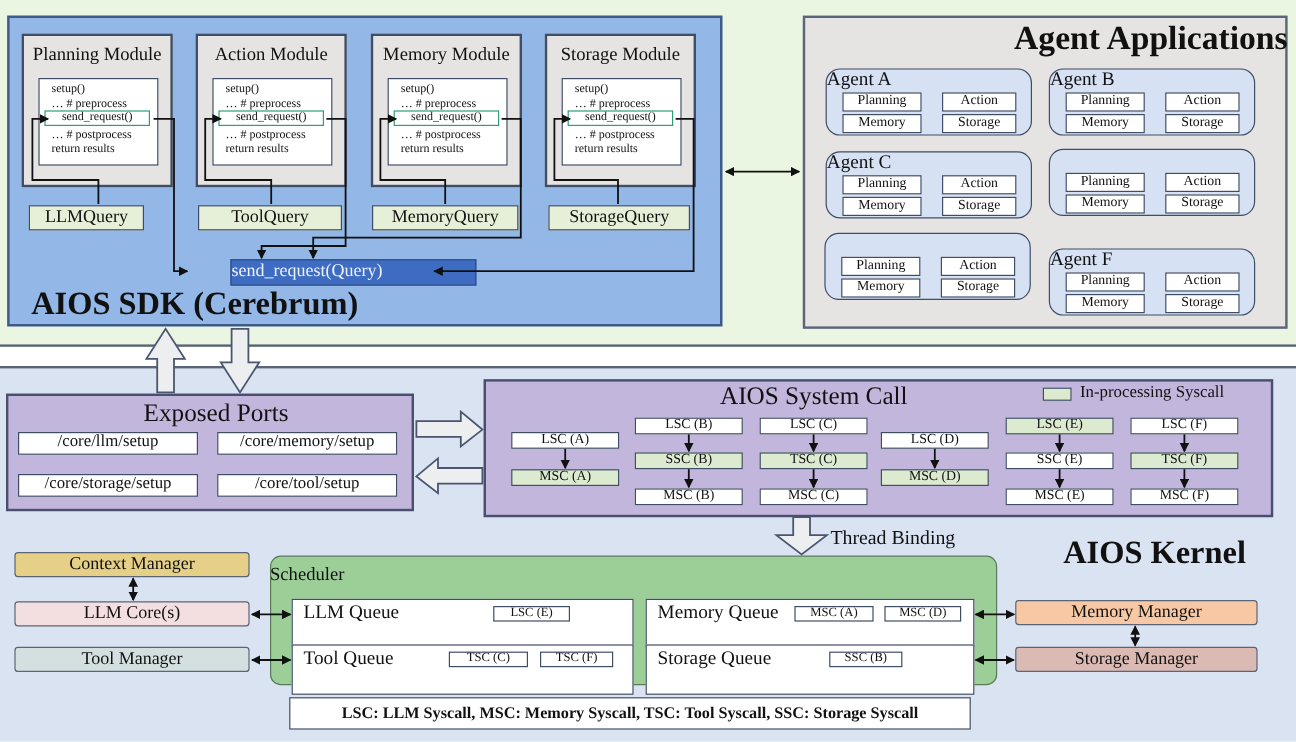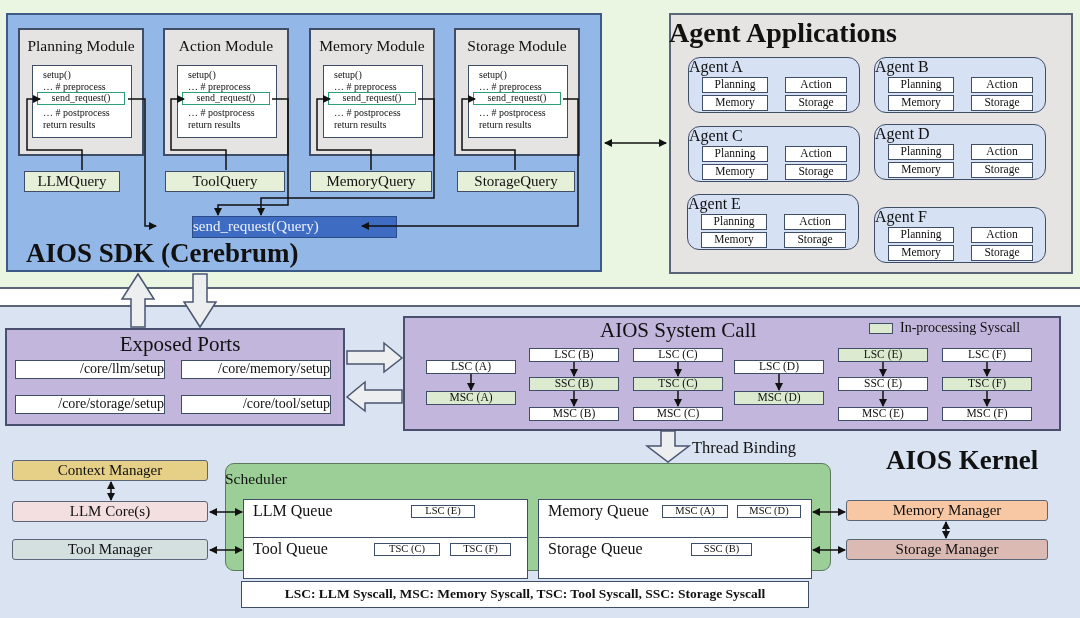--- a/index.html
+++ b/index.html
@@ -18,29 +18,29 @@
   .code .l1 { position: absolute; left: 10px; top: 2px; }
   .code .l2 { position: absolute; left: 10px; top: 14px; }
   .code .l4 { position: absolute; left: 10px; top: 40px; }
   .code .l5 { position: absolute; left: 10px; top: 52px; }
   .query { top: 171px; height: 21px; background: #e6efd7; border: 1.5px solid #3f4d66; font-size: 15px; text-align: center; line-height: 18px; }
   .send-query { left: 156px; top: 216px; width: 205px; height: 22px; background: #3d6cc2; border: 1.5px solid #2d4b85; color: #eef2fa; font-size: 15px; text-align: left; line-height: 19px; margin-left: 36px; }
   .sdk-title { left: 26px; top: 238px; font-size: 27px; font-weight: bold; }
 
   
   .apps { left: 669px; top: 13px; width: 404px; height: 261px; background: #e6e3e3; border: 2px solid #5a6577; }
-  .apps-title { left: 669px; top: 17px; width: 404px; text-align: left; font-size: 28px; font-weight: bold; }
+  .apps-title { left: 669px; top: 17px; width: 404px; text-align: right; font-size: 28px; font-weight: bold; }
   .agent { width: 172px; height: 56px; background: #d6e1f3; border: 1.5px solid #3f4d66; border-radius: 12px; }
   .agent-name { position: absolute; left: 0; right: 0; top: 0px; font-size: 16px; line-height: 17px; }
   .acomp { position: absolute; width: 66px; height: 16px; background: #fff; border: 1.5px solid #3f4d66; font-size: 11.5px; text-align: center; line-height: 13px; }
 
   
   .ports { left: 5px; top: 328px; width: 340px; height: 98px; background: #c3b6dc; border: 2px solid #4a4f6e; }
   .ports-title { left: 5px; top: 332px; width: 340px; text-align: center; font-size: 21px; padding-left: 10px; }
-  .port { height: 19px; background: #fff; border: 1.5px solid #3f4d66; font-size: 14px; text-align: right; line-height: 16px; }
+  .port { height: 19px; background: #fff; border: 1.5px solid #3f4d66; font-size: 14px; text-align: center; line-height: 16px; }
 
   
   .syscall { left: 403px; top: 316px; width: 658px; height: 115px; background: #c3b6dc; border: 2px solid #4a4f6e; }
   .syscall-title { left: 600px; top: 318px; font-size: 21px; }
   .legend-swatch { left: 869px; top: 323px; width: 24px; height: 11px; background: #dcebd0; border: 1.5px solid #3f4d66; }
   .legend-text { left: 900px; top: 320px; font-size: 14px; }
   .sc { height: 14px; border: 1.5px solid #3f4d66; font-size: 11.5px; text-align: center; line-height: 11px; background: #fff; }
   .sc.green { background: #dcebd0; }
 
   
@@ -130,28 +130,26 @@
   <div class="acomp" style="left:96px;top:37px;width:62px">Storage</div>
 </div>
 <div class="abs agent" style="left:688px;top:126px">
   <div class="agent-name">Agent C</div>
   <div class="acomp" style="left:13px;top:19px">Planning</div>
   <div class="acomp" style="left:96px;top:19px;width:62px">Action</div>
   <div class="acomp" style="left:13px;top:37px">Memory</div>
   <div class="acomp" style="left:96px;top:37px;width:62px">Storage</div>
 </div>
 <div class="abs agent" style="left:874px;top:124px">
-  <div class="agent-name">Agent D</div>
   <div class="acomp" style="left:13px;top:19px">Planning</div>
   <div class="acomp" style="left:96px;top:19px;width:62px">Action</div>
   <div class="acomp" style="left:13px;top:37px">Memory</div>
   <div class="acomp" style="left:96px;top:37px;width:62px">Storage</div>
 </div>
 <div class="abs agent" style="left:687px;top:194px">
-  <div class="agent-name">Agent E</div>
   <div class="acomp" style="left:13px;top:19px">Planning</div>
   <div class="acomp" style="left:96px;top:19px;width:62px">Action</div>
   <div class="acomp" style="left:13px;top:37px">Memory</div>
   <div class="acomp" style="left:96px;top:37px;width:62px">Storage</div>
 </div>
 <div class="abs agent" style="left:874px;top:207px">
   <div class="agent-name">Agent F</div>
   <div class="acomp" style="left:13px;top:19px">Planning</div>
   <div class="acomp" style="left:96px;top:19px;width:62px">Action</div>
   <div class="acomp" style="left:13px;top:37px">Memory</div>

